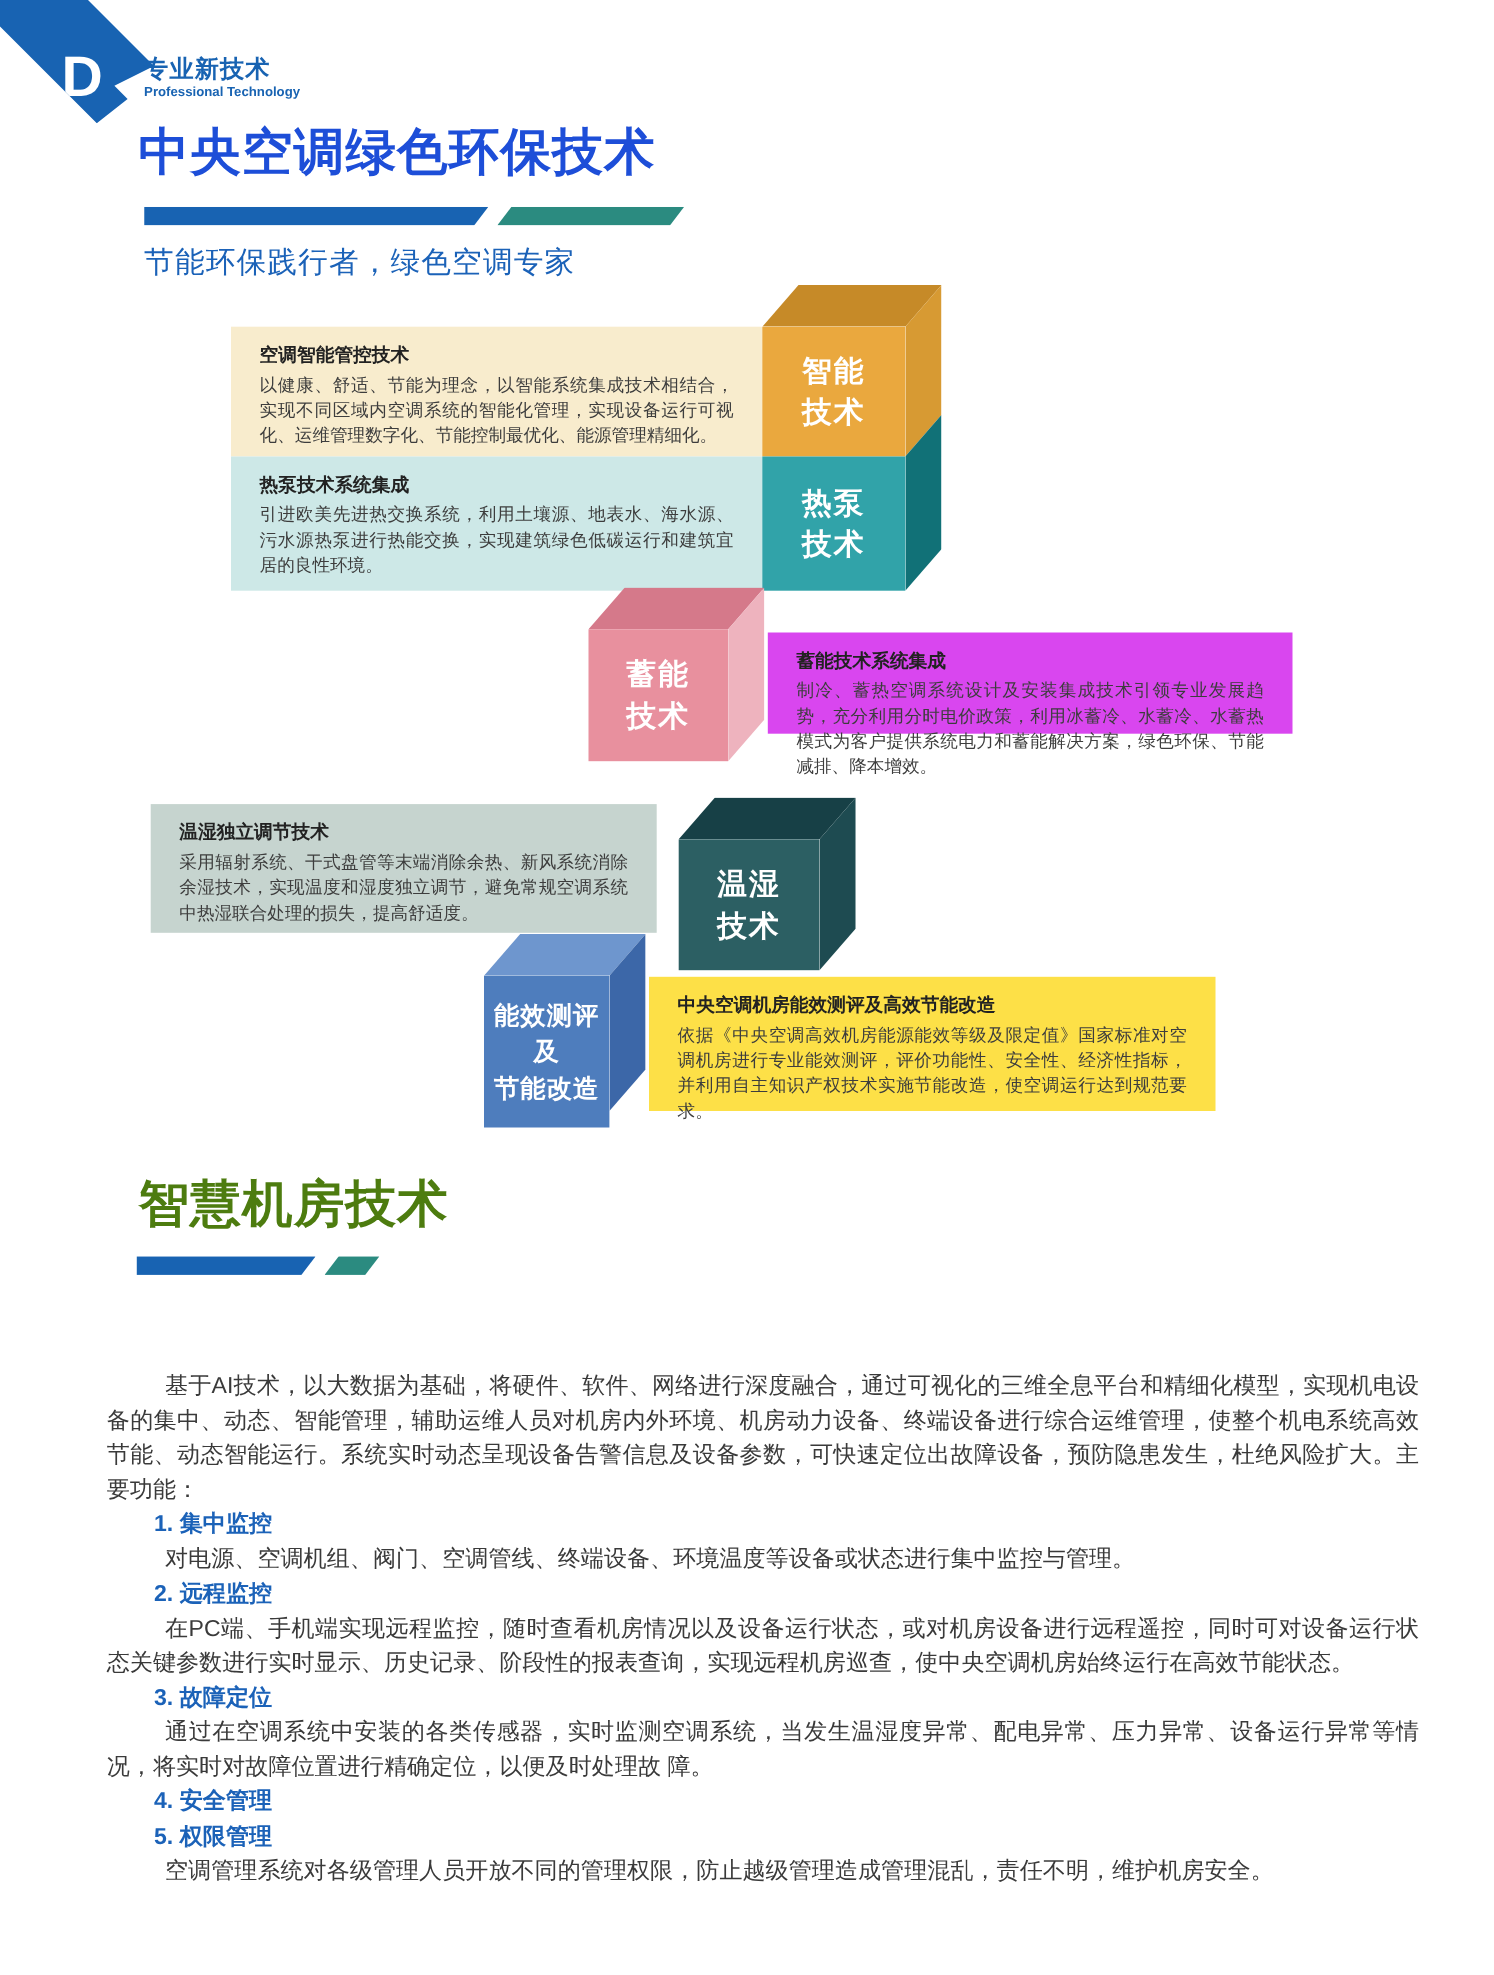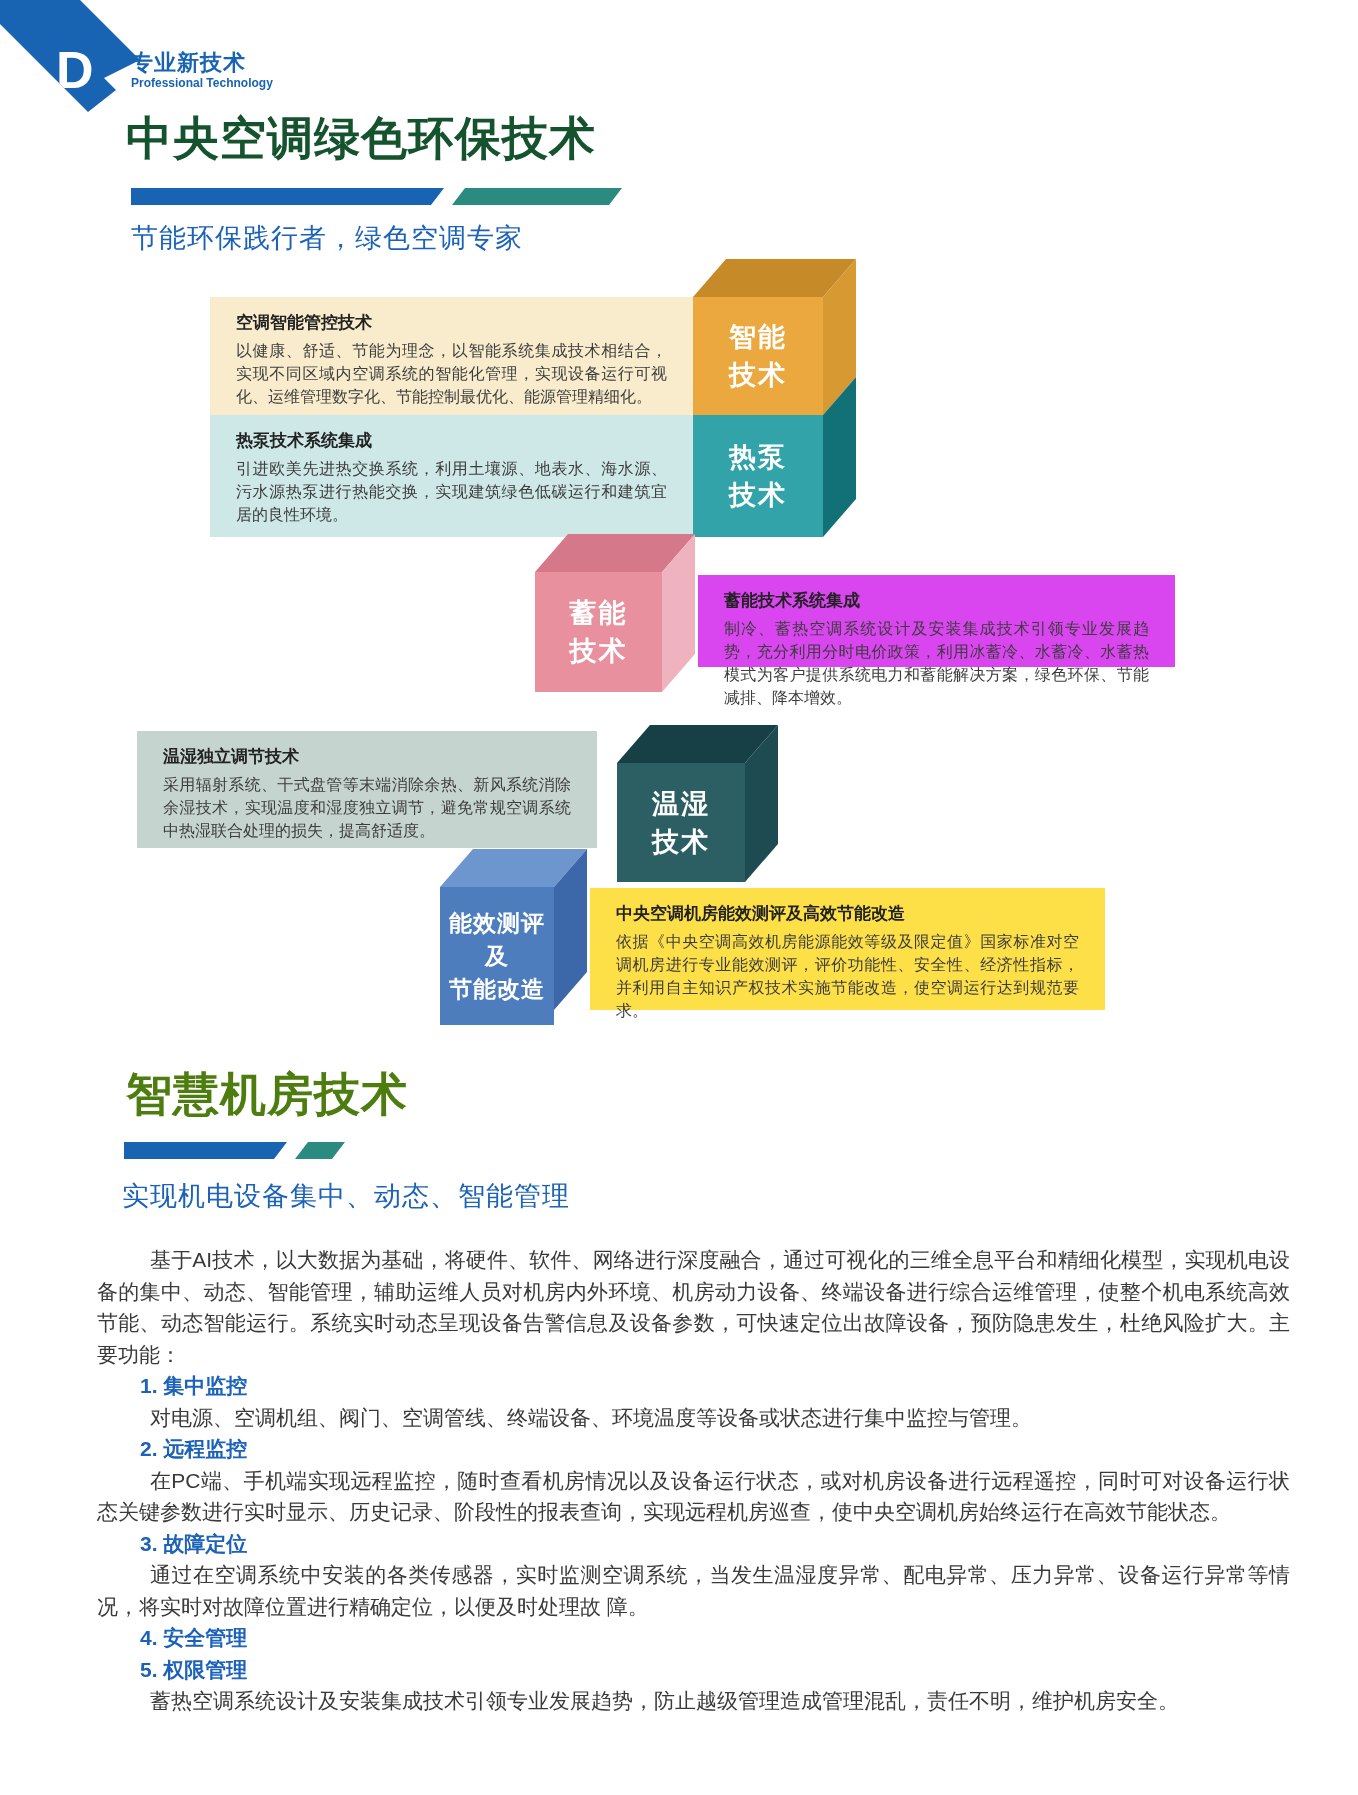--- a/index.html
+++ b/index.html
@@ -5,21 +5,21 @@
   html,body{margin:0;padding:0;background:#ffffff;}
   body{font-family:"Liberation Sans","DejaVu Sans",sans-serif;}
   .page{position:relative;width:1358px;height:1795px;background:#fff;overflow:hidden;}
 
   
   .ribbon{position:absolute;left:0;top:0;width:145px;height:140px;
     clip-path:polygon(0 0,80px 0,140px 60px,104px 78px,116px 90px,88px 112px,0 24px);}
   .ribbon .dletter{position:absolute;left:56px;top:40px;color:#fff;font-size:52px;font-weight:800;}
   .brand{position:absolute;left:131px;top:48px;font-size:22px;font-weight:800;letter-spacing:1px;}
   .brand-en{position:absolute;left:131px;top:76px;font-size:12px;font-weight:700;}
-  .h1{position:absolute;left:126px;top:108px;font-size:46px;font-weight:800;color:#14532d;letter-spacing:1px;}
+  .h1{position:absolute;left:126px;top:108px;font-size:46px;font-weight:800;color:#1d4ed8;letter-spacing:1px;}
   .h2{position:absolute;left:126px;top:1064px;font-size:46px;font-weight:800;color:#4d7c0f;letter-spacing:1px;}
   .bar-blue{position:absolute;height:17px;clip-path:polygon(0 0,100% 0,calc(100% - 13px) 100%,0 100%);}
   .bar-teal{position:absolute;height:17px;clip-path:polygon(13px 0,100% 0,calc(100% - 13px) 100%,0 100%);}
   .subtitle{position:absolute;font-size:27px;letter-spacing:1px;}
 
   
   .panel{position:absolute;box-sizing:border-box;padding:14px 26px 0 26px;}
   .panel .ptitle{font-size:17px;font-weight:800;color:#222;margin-bottom:5px;}
   .panel .pbody{font-size:16px;line-height:23px;color:#3d3d3d;text-align:justify;}
   .box{position:absolute;}
@@ -114,28 +114,27 @@
     </div>
   </div>
   <div class="panel" style="left: 590px; top: 888px; width: 515px; height: 122px; background-color: #fde047;">
     <div class="ptitle">中央空调机房能效测评及高效节能改造</div>
     <div class="pbody">依据《中央空调高效机房能源能效等级及限定值》国家标准对空调机房进行专业能效测评，评价功能性、安全性、经济性指标，并利用自主知识产权技术实施节能改造，使空调运行达到规范要求。</div>
   </div>
 
   <div class="h2">智慧机房技术</div>
   <div class="bar-blue" style="left: 124px; top: 1142px; width: 163px; background-color: rgb(24, 99, 178);"></div>
   <div class="bar-teal" style="left: 295px; top: 1142px; width: 50px; background-color: rgb(43, 139, 128);"></div>
-  <div class="subtitle" style="left: 122px; top: 1178px; color: rgb(27, 98, 184);">实现机电设备集中、动态、智能管理</div>
 
   <div class="intro">
     <p>基于AI技术，以大数据为基础，将硬件、软件、网络进行深度融合，通过可视化的三维全息平台和精细化模型，实现机电设备的集中、动态、智能管理，辅助运维人员对机房内外环境、机房动力设备、终端设备进行综合运维管理，使整个机电系统高效节能、动态智能运行。系统实时动态呈现设备告警信息及设备参数，可快速定位出故障设备，预防隐患发生，杜绝风险扩大。主要功能：</p>
     <p class="itemtitle" style="color: rgb(27, 98, 184);">1. 集中监控</p>
     <p>对电源、空调机组、阀门、空调管线、终端设备、环境温度等设备或状态进行集中监控与管理。</p>
     <p class="itemtitle" style="color: rgb(27, 98, 184);">2. 远程监控</p>
     <p>在PC端、手机端实现远程监控，随时查看机房情况以及设备运行状态，或对机房设备进行远程遥控，同时可对设备运行状态关键参数进行实时显示、历史记录、阶段性的报表查询，实现远程机房巡查，使中央空调机房始终运行在高效节能状态。</p>
     <p class="itemtitle" style="color: rgb(27, 98, 184);">3. 故障定位</p>
     <p>通过在空调系统中安装的各类传感器，实时监测空调系统，当发生温湿度异常、配电异常、压力异常、设备运行异常等情况，将实时对故障位置进行精确定位，以便及时处理故 障。</p>
     <p class="itemtitle" style="color: rgb(27, 98, 184);">4. 安全管理</p>
     <p class="itemtitle" style="color: rgb(27, 98, 184);">5. 权限管理</p>
-    <p>蓄热空调系统设计及安装集成技术引领专业发展趋势，防止越级管理造成管理混乱，责任不明，维护机房安全。</p>
+    <p>空调管理系统对各级管理人员开放不同的管理权限，防止越级管理造成管理混乱，责任不明，维护机房安全。</p>
   </div>
 
 </div>
 
 </body></html>

